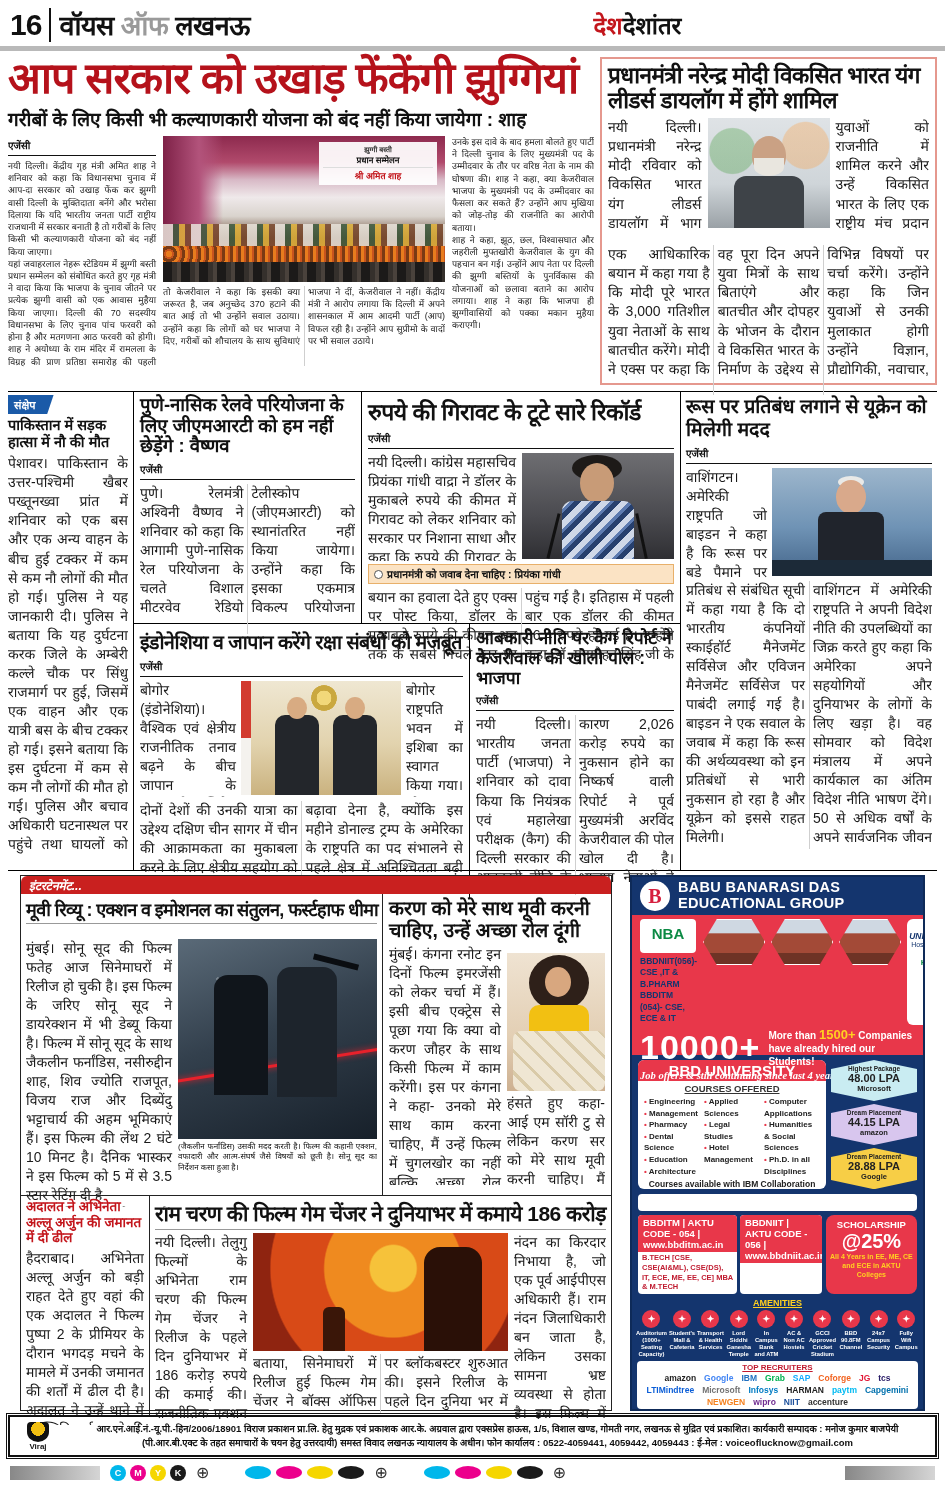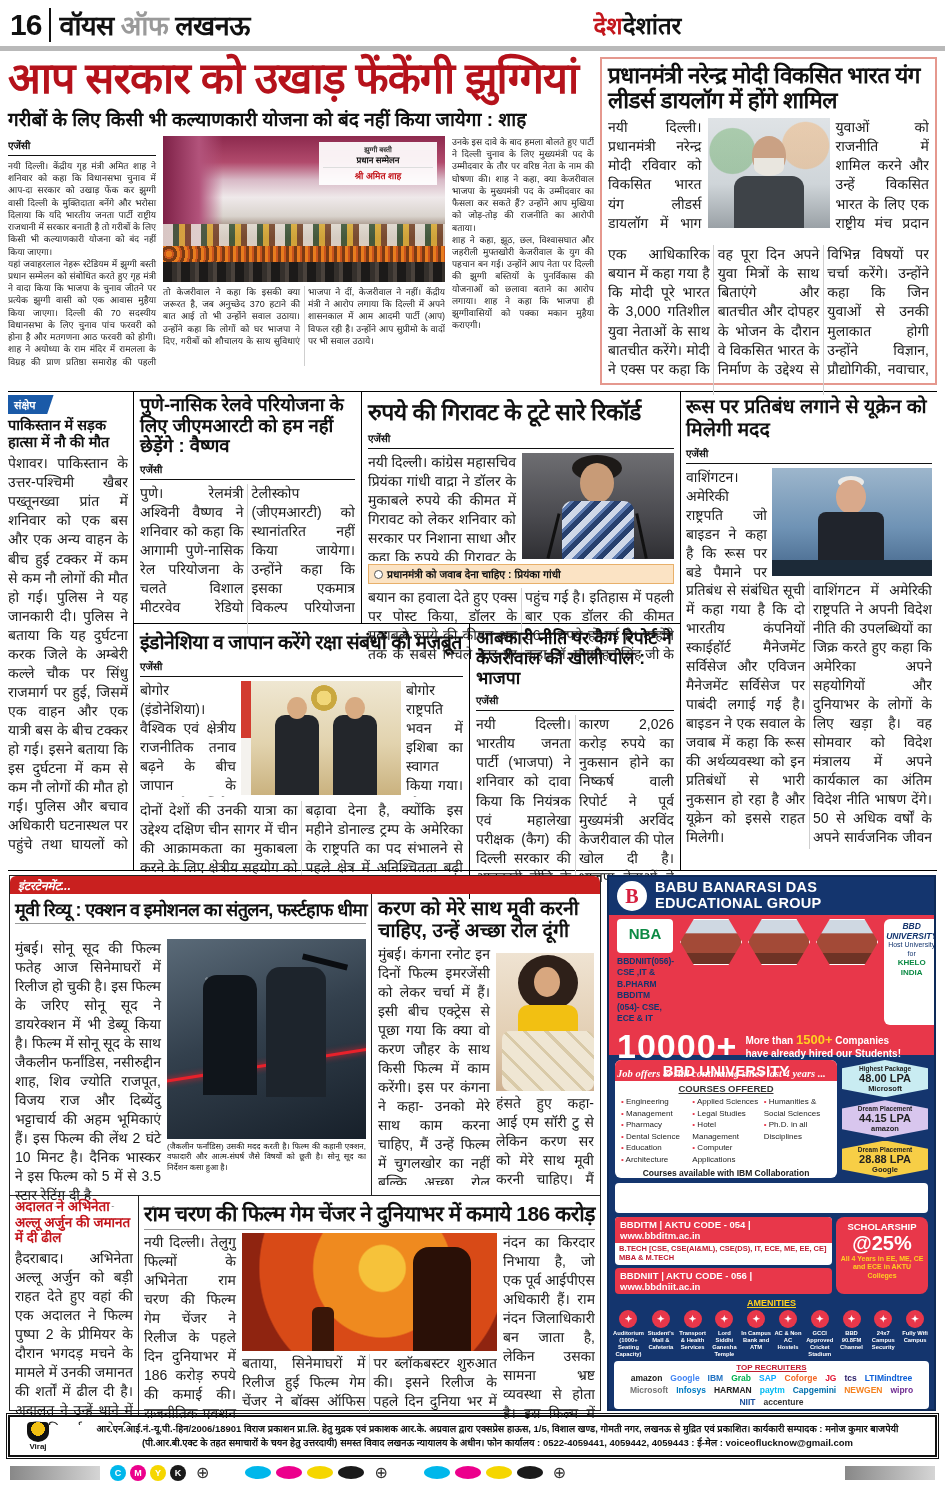--- a/index.html
+++ b/index.html
@@ -103,21 +103,21 @@
   .russia h3 { font-size:19.5px; font-weight:bold; line-height:1.18; margin-bottom:3px; }
   .russia-row { display:flex; gap:5px; height:110px; overflow:hidden; margin-bottom:3px; }
   .russia-row .rcol { flex:1; }
   .biden-photo { width:160px; flex:0 0 160px; height:108px; position:relative; background:linear-gradient(180deg,#9db6cc 0%,#6f93b5 55%,#44658a 100%); overflow:hidden; }
   .biden-photo .head { position:absolute; left:64px; top:12px; width:30px; height:34px; border-radius:50%; background:#d9a98b; }
   .biden-photo .hair { position:absolute; left:66px; top:8px; width:26px; height:12px; border-radius:50%; background:#e9e9e7; }
   .biden-photo .suit { position:absolute; left:46px; top:44px; width:66px; height:50px; border-radius:8px 8px 0 0; background:#20242c; }
   .biden-photo .pod { position:absolute; left:0; bottom:0; width:100%; height:16px; background:#1c2a38; }
   .russia-bottom { height:268px; overflow:hidden; }
   
-  .lower-region { display:flex; gap:6px; padding:4px 9px 0; height:540px; }
+  .lower-region { display:flex; gap:18px; padding:4px 20px 0; height:540px; }
   .lower-left { width:592px; border:1px solid #222; }
   .ent-banner { height:18px; background:#c9201f; color:#fff; font-size:12px; font-weight:bold; font-style:italic; padding:1px 8px; border-radius:6px 6px 0 0; }
   .ent-row1 { display:flex; height:302px; border-bottom:1px solid #222; }
   .movie { width:362px; border-right:1px solid #222; padding:3px 5px; }
   .movie h3 { font-size:18px; font-weight:bold; letter-spacing:-0.6px; white-space:nowrap; border-bottom:1px solid #999; padding-bottom:2px; margin-bottom:15px; }
   .movie-body { display:flex; gap:6px; height:268px; overflow:hidden; }
   .movie-c1 { width:146px; }
   .movie-poster-col { flex:1; }
   .fateh-poster { height:200px; position:relative; background:
       radial-gradient(circle at 20% 20%, rgba(255,255,255,.25) 0 1.5px, transparent 2px),
@@ -167,31 +167,31 @@
   .ad-courses-line { font-size:8.5px; font-weight:bold; color:#14356e; margin-top:3px; line-height:1.35; }
   .hero-mid { display:flex; align-items:center; gap:8px; margin-top:2px; }
   .big-number { font-size:34px; font-weight:bold; color:#fff; letter-spacing:1px; }
   .companies-line { font-size:10px; font-weight:bold; line-height:1.25; }
   .companies-line .yellow { color:#ffd021; font-size:13px; }
   .job-offers { font-family:"Liberation Serif",serif; font-style:italic; font-weight:bold; font-size:10.5px; margin-top:2px; }
   .ad-univ-row { display:flex; gap:5px; padding:5px 6px; height:152px; }
   .univ-panel { flex:1; background:#fff; border-radius:6px; color:#14356e; overflow:hidden; }
   .univ-title { background:#e8374a; color:#fff; text-align:center; font-weight:bold; font-size:15px; padding:2px; }
   .courses-title { text-align:center; font-weight:bold; font-size:9.5px; text-decoration:underline; color:#333; margin:2px 0; }
-  .courses-list { columns:3; column-gap:4px; list-style:none; padding:0 6px; font-size:8px; font-weight:normal; color:#222; line-height:1.45; }
+  .courses-list { columns:3; column-gap:4px; list-style:none; padding:0 6px; font-size:8px; font-weight:bold; color:#222; line-height:1.45; }
   .courses-list li::before { content:"• "; color:#e8374a; }
   .ibm-line { text-align:center; font-size:8.5px; font-weight:bold; color:#222; margin-top:2px; }
   .placements { width:86px; display:flex; flex-direction:column; gap:3px; }
   .hexbadge { flex:1; clip-path:polygon(50% 0,100% 22%,100% 78%,50% 100%,0 78%,0 22%); text-align:center; color:#222; padding-top:5px; }
   .hexbadge .pl-label { font-size:6.5px; font-weight:bold; }
   .hexbadge .pl-value { font-size:11px; font-weight:bold; }
   .hexbadge .pl-co { font-size:7.5px; font-weight:bold; }
   .cods-strip { display:flex; background:#fff; color:#14356e; margin:0 6px; border-radius:4px; overflow:hidden; height:36px; }
   .aktu-zone { display:flex; gap:4px; padding:4px 6px; }
-  .aktu-left { flex:1; display:flex; flex-direction:column; gap:3px; }
+  .aktu-left { flex:1; display:flex; flex-direction:row; gap:3px; }
   .aktu-band { background:#fff; border-radius:4px; overflow:hidden; }
   .aktu-title { background:#e8374a; color:#fff; font-weight:bold; font-size:9.5px; padding:2px 5px; }
   .aktu-detail { color:#c01b30; font-weight:bold; font-size:7.5px; padding:1px 4px 2px; line-height:1.3; }
   .scholarship { width:92px; background:#e8374a; border-radius:8px; text-align:center; padding:4px 2px; }
   .sch-t { font-size:9.5px; font-weight:bold; }
   .sch-v { font-size:20px; font-weight:bold; color:#fff; }
   .sch-n { font-size:7px; font-weight:bold; color:#ffd021; line-height:1.25; }
   .amen-title { text-align:center; font-size:9px; font-weight:bold; text-decoration:underline; color:#ffd021; }
   .amenities { display:flex; gap:2px; padding:2px 4px 3px; }
   .amen { flex:1; text-align:center; font-size:5.8px; font-weight:bold; line-height:1.2; }

